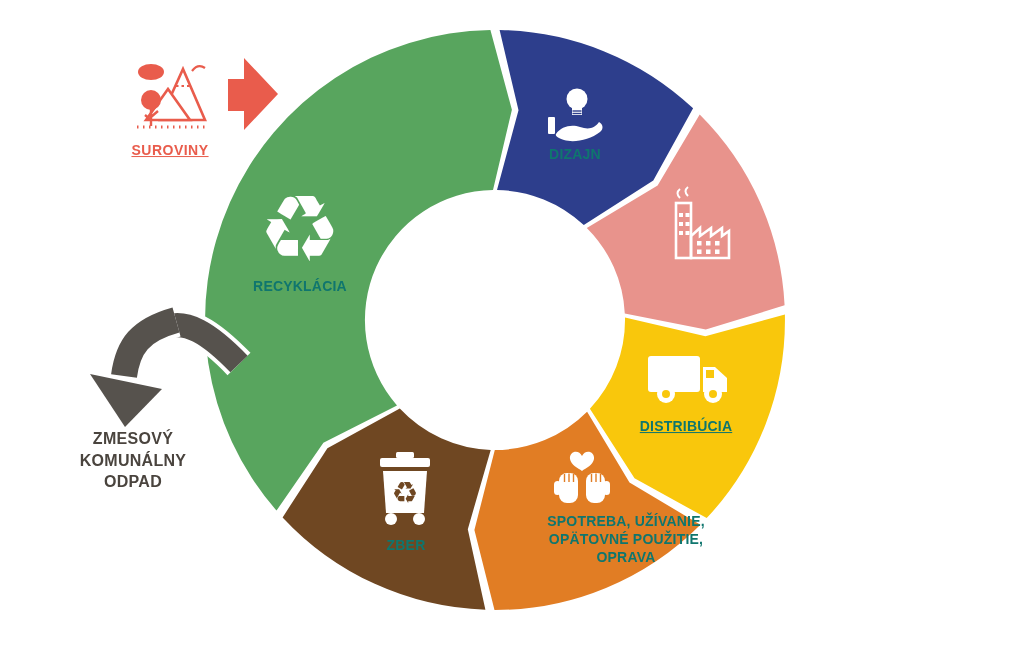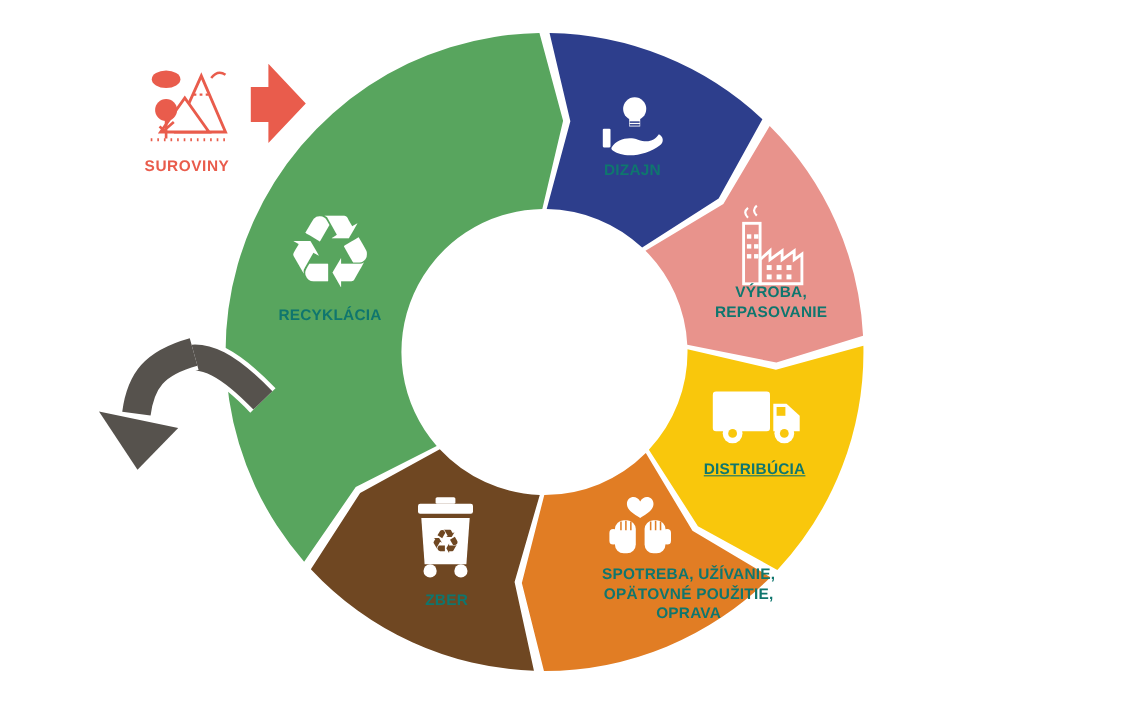--- a/index.html
+++ b/index.html
@@ -126,23 +126,24 @@
       <path class="rib" d="M239,364 C208,332 186,320 166,327" stroke-width="24"></path>
       <path class="rib-halo" d="M176,320 C140,330 128,346 124,376" stroke-width="34"></path>
       <polygon fill="#fff" points="83,367 170,386 126,437"></polygon>
       <path class="rib" d="M176,320 C140,330 128,346 124,376" stroke-width="26"></path>
       <polygon fill="var(--ribbon)" points="90,374 162,389 125,427"></polygon>
     </g>
   </svg>
 
 
   <div class="lbl" style="left:575px;top:155px;">DIZAJN</div>
-  <div class="lbl" style="left:701px;top:275px;">VÝROBA,
-REPASOVANIE</div>
   <div class="lbl" style="left:686px;top:427px;text-decoration:underline;">DISTRIBÚCIA</div>
   <div class="lbl" style="left:582px;top:540px;margin-left:44px;">SPOTREBA, UŽÍVANIE,
 OPÄTOVNÉ POUŽITIE,
 OPRAVA</div>
   <div class="lbl" style="left:406px;top:546px;">ZBER</div>
   <div class="lbl" style="left:300px;top:287px;">RECYKLÁCIA</div>
 
-  <div class="lbl raw" style="left:170px;top:151px;">SUROVINY</div>
+  <div class="lbl raw" style="left:170px;top:151px;text-decoration:underline;">SUROVINY</div>
+  <div class="lbl out" style="left:133px;top:460px;">ZMESOVÝ
+KOMUNÁLNY
+ODPAD</div>
 </div>
 
 </body></html>

